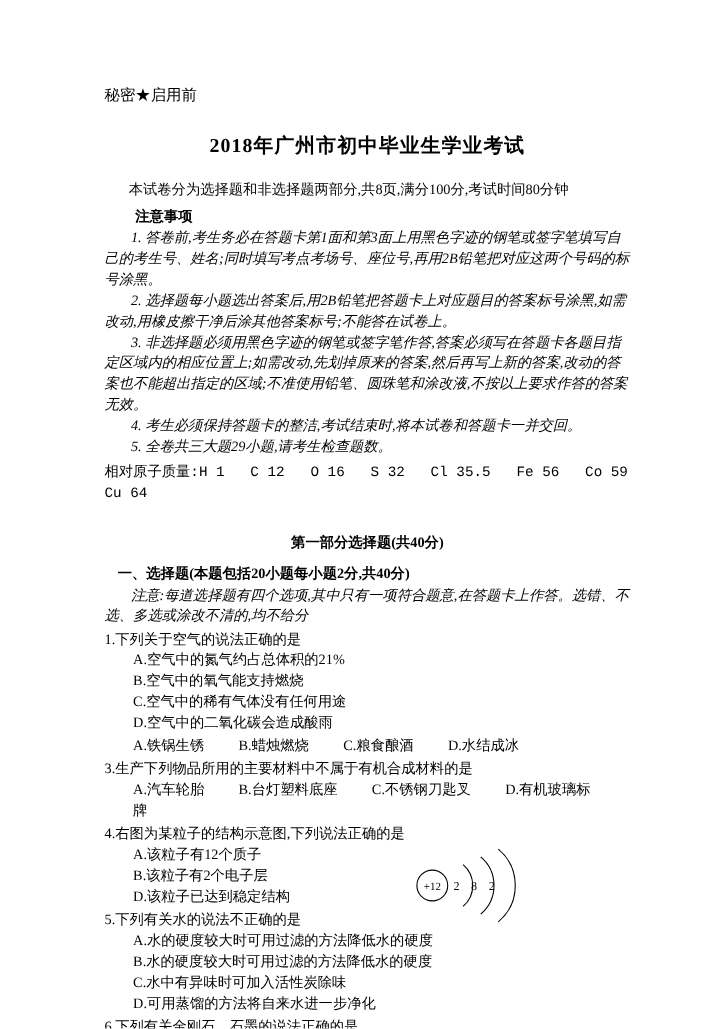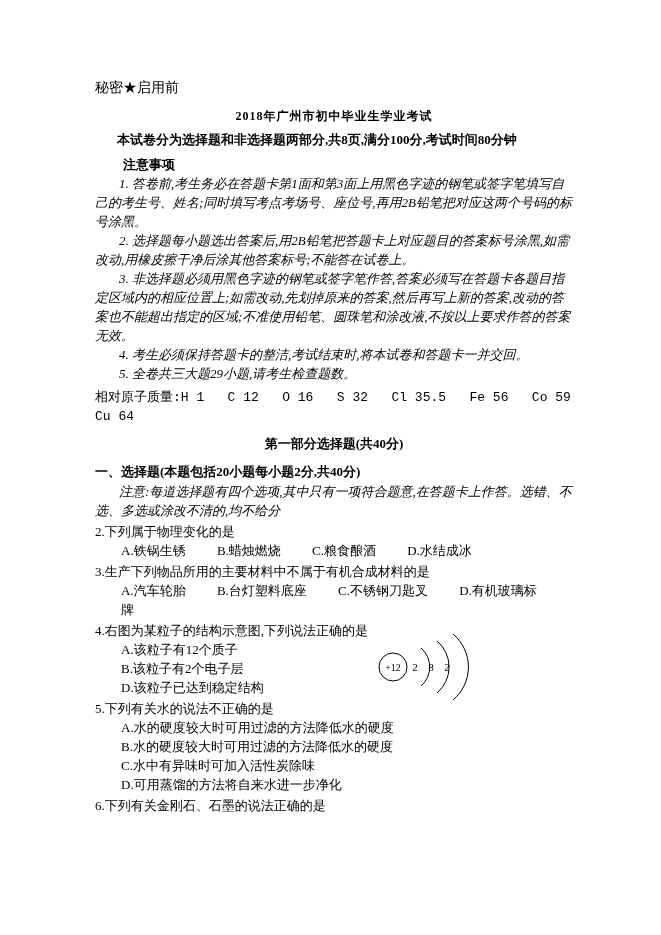--- a/index.html
+++ b/index.html
@@ -6,38 +6,38 @@
   body {
     width: 661px; height: 935px;
     background: #ffffff; color: #000000;
     font-family: "Liberation Serif", "DejaVu Serif", serif;
     font-size: 13px; line-height: 19px;
     overflow: hidden; position: relative;
   }
   .page { position: absolute; left: 95px; top: 78px; width: 478px; }
 
   .secrecy { font-size: 14px; }
-  .exam-title { text-align: center; font-size: 12px; font-weight: bold; margin-top: 10px; letter-spacing: 1px; }
+  .exam-title { text-align: center; font-size: 18px; font-weight: bold; margin-top: 26px; letter-spacing: 1px; }
   .subject   { text-align: center; font-size: 21px; font-weight: bold; margin-top: 6px; letter-spacing: 3px; }
-  .paper-info { font-weight: bold; margin-top: 4px; text-indent: 22px; }
+  .paper-info { font-weight: normal; margin-top: 20px; text-indent: 22px; }
   .notice-title { font-weight: bold; margin-top: 6px; margin-left: 28px; }
   .kaiti { font-style: italic; }
   .notice-items p { margin: 0; text-indent: 24px; }
   .atomic-mass { margin-top: 5px; white-space: pre-wrap; font-family: Liberation Mono, monospace; }
-  .part-title { text-align: center; font-weight: bold; margin-top: 8px; }
-  .subtitle { font-weight: bold; margin-top: 9px; }
+  .part-title { text-align: center; font-weight: bold; margin-top: 25px; }
+  .subtitle { font-weight: bold; margin-top: 9px; margin-left: 12px; }
   .section-note { font-style: italic; text-indent: 24px; margin-top: 1px; }
 
   .question { margin-top: 2px; position: relative; }
   .q-stem { }
   .q-options.stacked > div { padding-left: 26px; }
   .q-options.inline { padding-left: 26px; }
   .q-options.inline span { margin-right: 28px; }
 
-  .atom-diagram { position: absolute; left: 278px; top: 9px; }
+  .atom-diagram { position: absolute; left: 278px; top: 20px; }
   .atom-diagram svg text { font-family: "Liberation Serif", serif; }
 </style>
 </head>
 <body>
 
 <div class="page">
 
   <div class="secrecy">秘密★启用前</div>
 
   <div class="exam-title">2018年广州市初中毕业生学业考试</div>
@@ -56,23 +56,31 @@
   </div>
 
   <div class="atomic-mass">相对原子质量:H 1   C 12   O 16   S 32   Cl 35.5   Fe 56   Co 59   Cu 64</div>
 
   <div class="part-title">第一部分选择题(共40分)</div>
 
   <div class="subtitle">一、选择题(本题包括20小题每小题2分,共40分)</div>
 
   <div class="section-note">注意:每道选择题有四个选项,其中只有一项符合题意,在答题卡上作答。选错、不选、多选或涂改不清的,均不给分</div>
 
+  <div class="question">
+    <div class="q-stem">1.下列关于空气的说法正确的是</div>
+    <div class="q-options stacked">
+      <div>A.空气中的氮气约占总体积的21%</div>
+      <div>B.空气中的氧气能支持燃烧</div>
+      <div>C.空气中的稀有气体没有任何用途</div>
+      <div>D.空气中的二氧化碳会造成酸雨</div>
+    </div>
+  </div>
 
   <div class="question">
-    <div class="q-stem">2.下列属于物理变化的是</div>
     <div class="q-options inline">
       <span>A.铁锅生锈</span>
       <span>B.蜡烛燃烧</span>
       <span>C.粮食酿酒</span>
       <span>D.水结成冰</span>
     </div>
   </div>
 
   <div class="question">
     <div class="q-stem">3.生产下列物品所用的主要材料中不属于有机合成材料的是</div>

